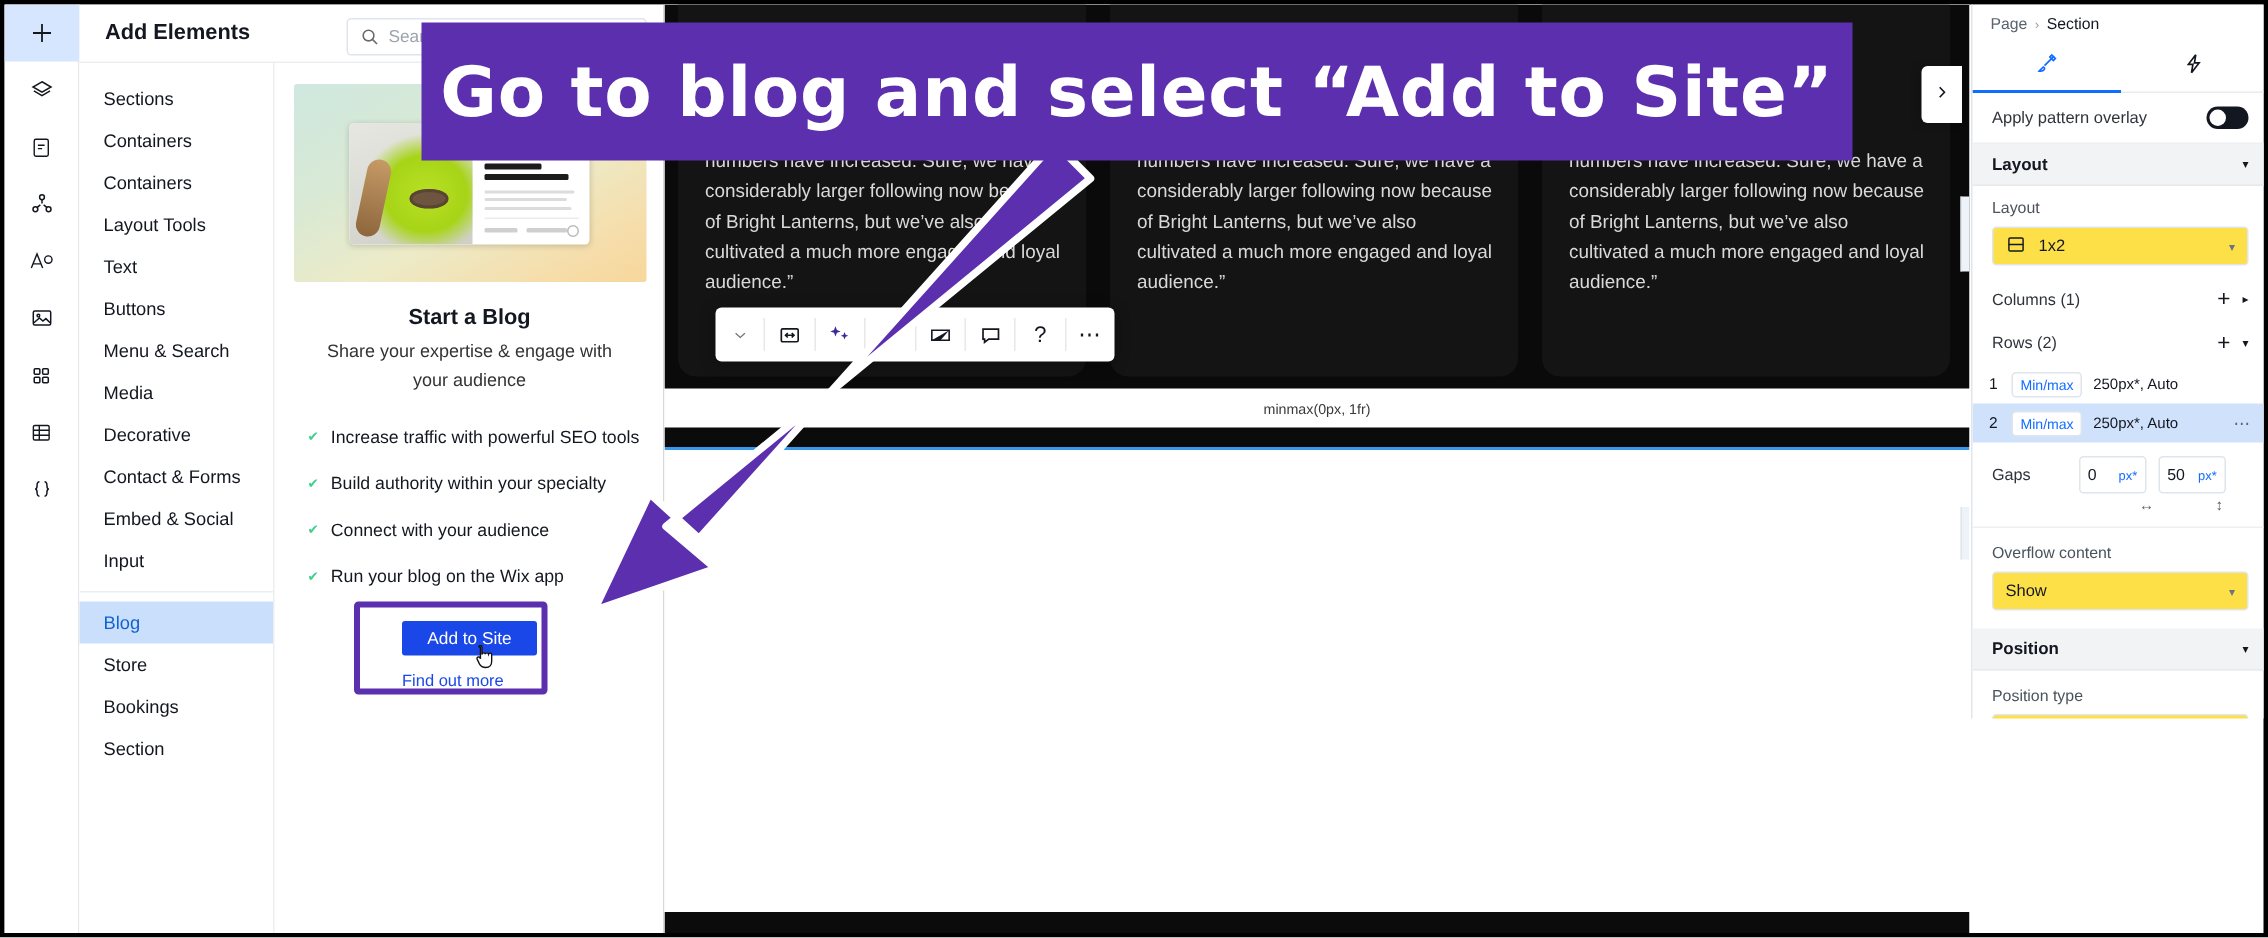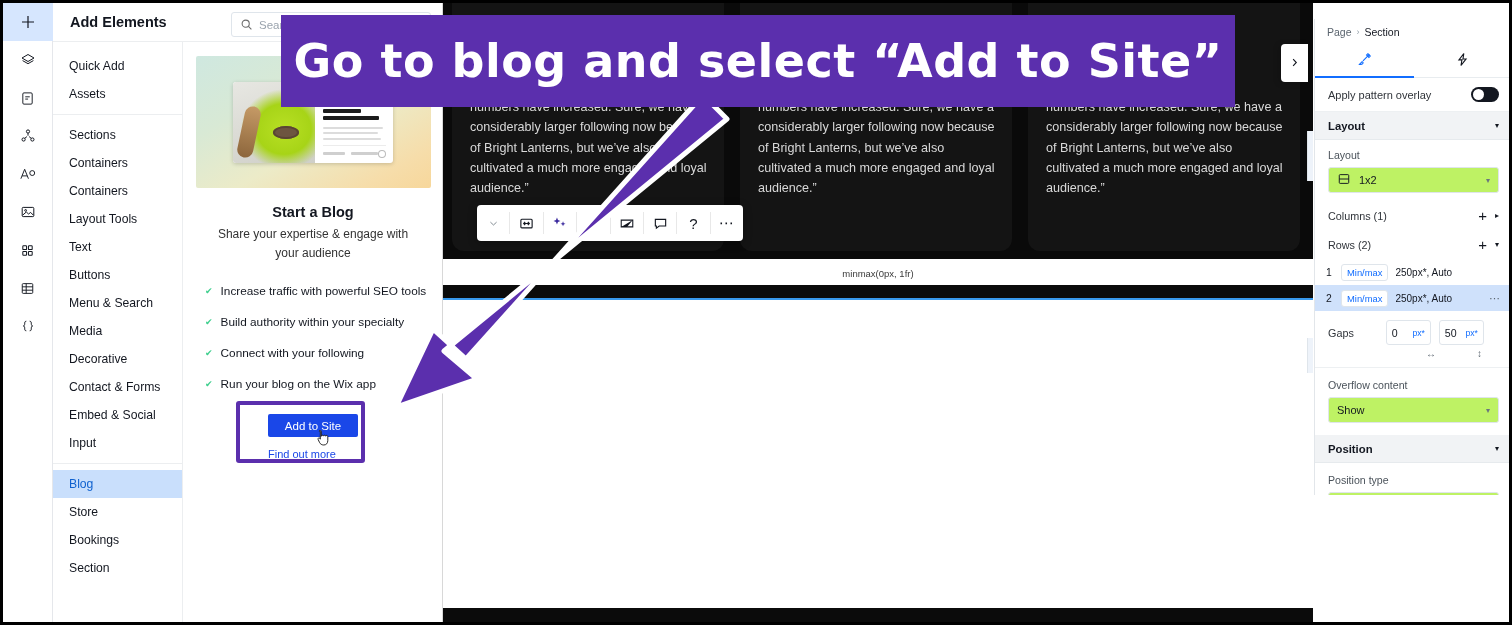--- a/index.html
+++ b/index.html
@@ -229,21 +229,21 @@
     position: absolute; left: 1278px; top: 41px;
     width: 27px; height: 38px;
     background: #fff; border-radius: 4px 0 0 4px;
     box-shadow: -2px 1px 6px rgba(0,0,0,.18);
     display: flex; align-items: center; justify-content: center;
     color: #131720; z-index: 6;
   }
 
   
   .inspector {
-    position: absolute; left: 1311px; top: 16px;
+    position: absolute; left: 1311px; top: 0;
     width: 198px; height: 476px;
     background: #fff; border-left: 1px solid #e2e6ea;
     overflow: hidden;
   }
   .bc { height: 26px; display: flex; align-items: center; padding-left: 12px; gap: 5px; }
   .bc .crumb { font-size: 10.5px; color: #5a646e; }
   .bc .sep { font-size: 9px; color: #95a0aa; }
   .bc .crumb.cur { color: #131720; font-weight: normal; }
 
   .tabs { display: flex; height: 33px; border-bottom: 1px solid #e8ecef; }
@@ -269,21 +269,21 @@
     border-bottom: 1px solid #e6eaed;
   }
   .sec-head .t { font-size: 11.3px; font-weight: bold; color:#131720; }
   .sec-head .caret { font-size: 8px; color: #131720; }
 
   .field { padding: 9px 13px 0 13px; }
   .field .flabel { font-size: 10.6px; color: #4b535b; margin-bottom: 6px; }
   .select {
     height: 26px; border: 1px solid #dfe5eb; border-radius: 3px;
     display: flex; align-items: center; padding: 0 8px; gap: 8px;
-    font-size: 11px; color: #131720; background: #bef264;
+    font-size: 11px; color: #131720; background: #fde047;
   }
   .select .chev { margin-left: auto; color: #6b757e; font-size: 8px; }
 
   .cr-row {
     height: 29px; display:flex; align-items:center; padding: 0 13px; gap:8px;
   }
   .cr-row .t { font-size: 10.8px; color: #30343a; }
   .cr-row .plus { margin-left:auto; font-size: 15px; color:#131720; line-height:1; }
   .cr-row .car { font-size:8px; color:#131720; }
 
@@ -420,24 +420,20 @@
           <svg width="13" height="13" viewBox="0 0 16 16" fill="none" stroke="#6a6a6a" stroke-width="1.3">
               <circle cx="7" cy="7" r="4.4"></circle>
               <path d="M10.4 10.4 14 14"></path>
             </svg>
         </span>
         <span class="search-ph">Search</span>
       </div>
     </div>
 
     <div class="menu-col">
-      <div class="menu-group">
-        <div class="menu-item">Quick Add</div>
-        <div class="menu-item">Assets</div>
-      </div>
       <div class="menu-group">
         <div class="menu-item">Sections</div>
         <div class="menu-item">Containers</div>
         <div class="menu-item">Containers</div>
         <div class="menu-item">Layout Tools</div>
         <div class="menu-item">Text</div>
         <div class="menu-item">Buttons</div>
         <div class="menu-item">Menu &amp; Search</div>
         <div class="menu-item">Media</div>
         <div class="menu-item">Decorative</div>
@@ -491,21 +487,21 @@
         <div class="promo-li">
           <span class="tick">✔</span>
           <span class="txt">Increase traffic with powerful SEO tools</span>
         </div>
         <div class="promo-li">
           <span class="tick">✔</span>
           <span class="txt">Build authority within your specialty</span>
         </div>
         <div class="promo-li">
           <span class="tick">✔</span>
-          <span class="txt">Connect with your following</span>
+          <span class="txt">Connect with your audience</span>
         </div>
         <div class="promo-li">
           <span class="tick">✔</span>
           <span class="txt">Run your blog on the Wix app</span>
         </div>
       </div>
 
       <div class="cta-wrap">
         <div class="cta-hilite"></div>
         <div class="cta-btn">Add to Site</div>

